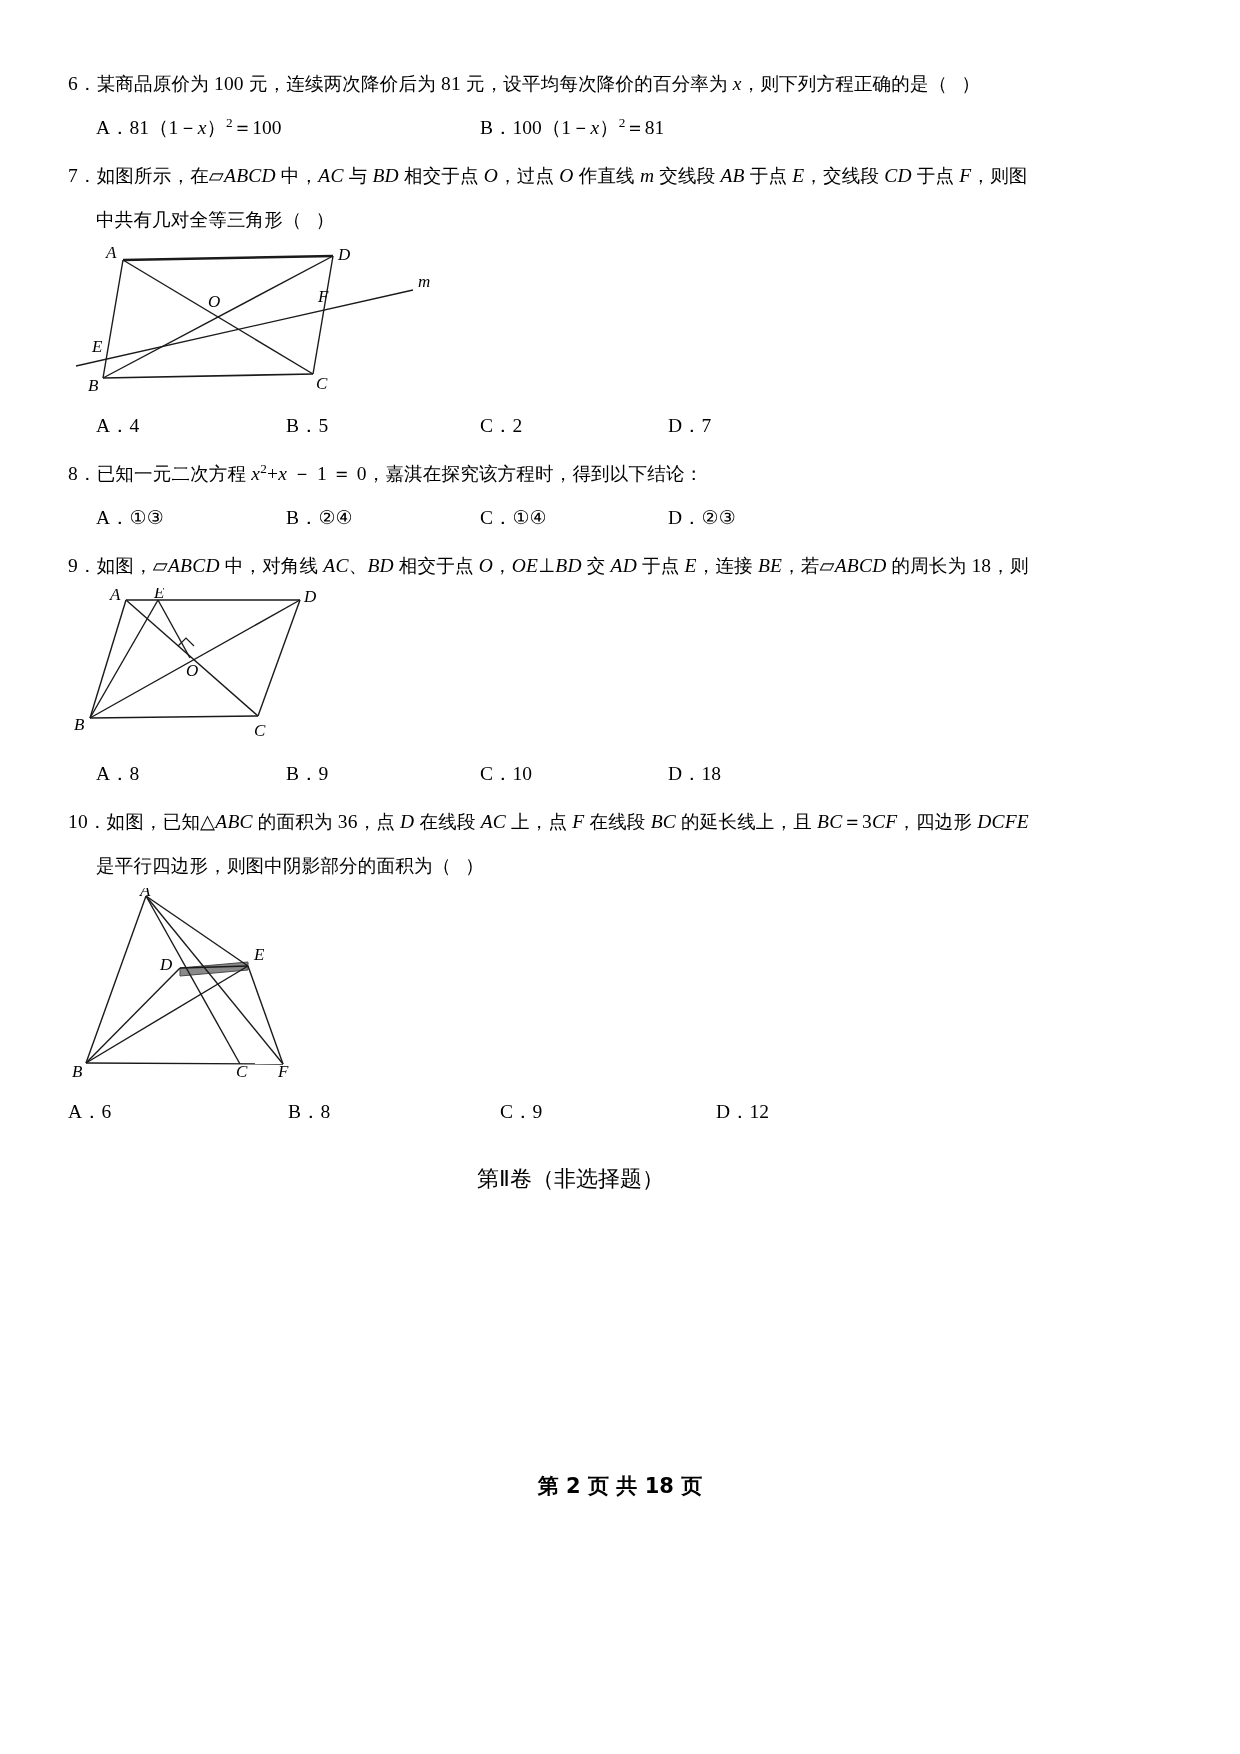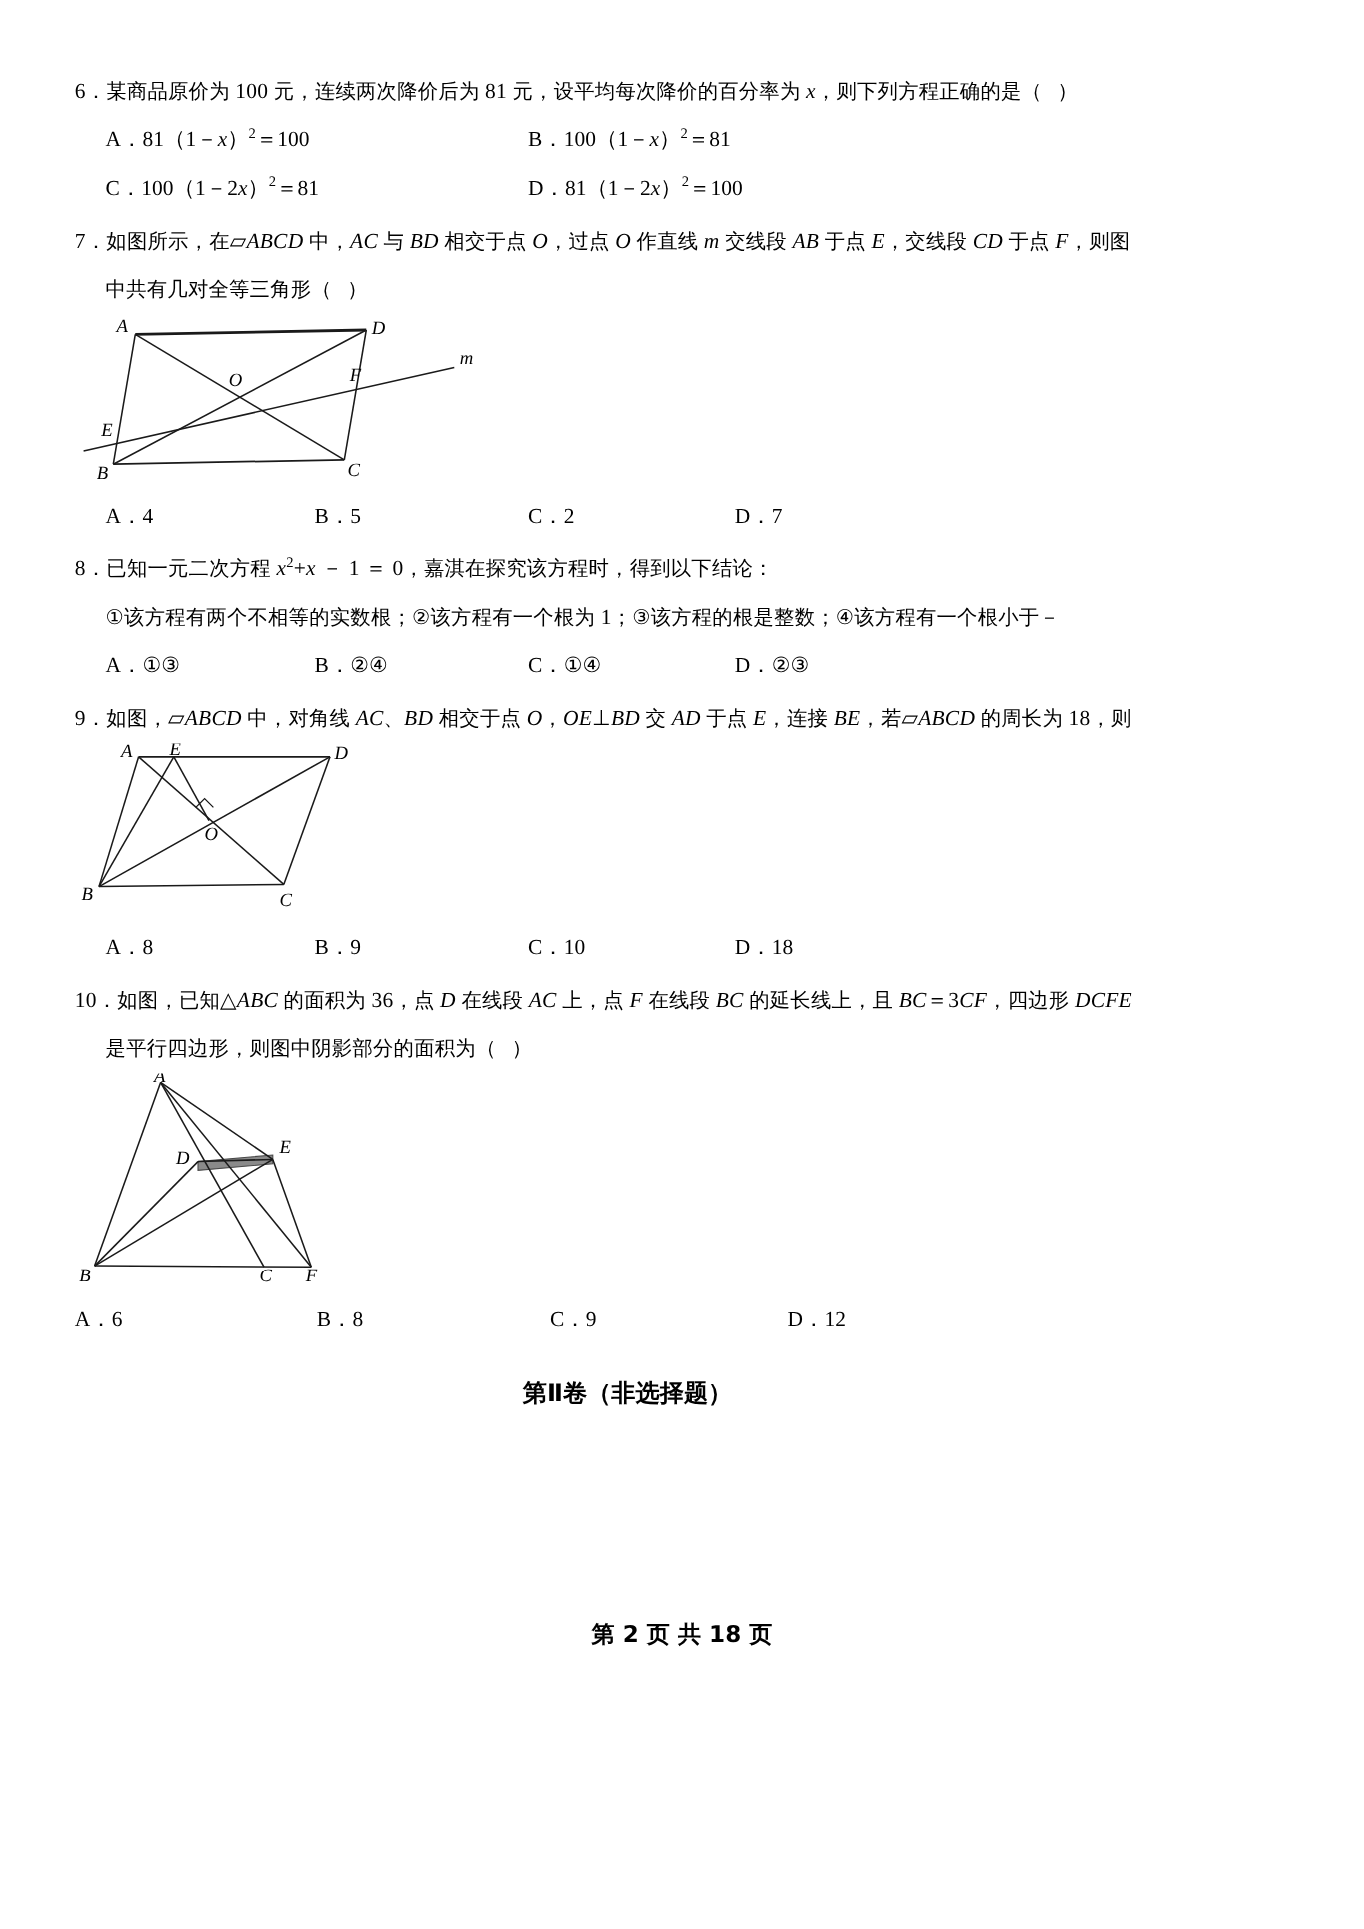--- a/index.html
+++ b/index.html
@@ -76,21 +76,21 @@
     font-family: "Liberation Serif", serif;
     font-style: italic;
     font-size: 17px;
     fill: #000;
   }
 
   
   .section-title {
     text-align: center;
     font-family: "DejaVu Sans", "Liberation Sans", sans-serif;
-    font-weight: bold;
+    font-weight: normal;
     font-size: 22px;
     margin-top: 30px;
   }
 
   
   .footer {
     position: absolute;
     left: 0;
     top: 1472px;
     width: 1240px;
@@ -107,24 +107,20 @@
   <div class="content">
 
     <div class="q">
       <div class="qline">
         <span class="num">6</span><span class="cn">．某商品原价为</span> <span class="num">100</span> <span class="cn">元，连续两次降价后为</span> <span class="num">81</span> <span class="cn">元，设平均每次降价的百分率为</span> <span class="it">x</span><span class="cn">，则下列方程正确的是（</span><span class="sp"></span><span class="sp"></span><span class="cn">）</span>
       </div>
 
       <div class="opts">
         <span class="opt a2">A．81（1－<span class="it">x</span>）<sup>2</sup>＝100</span>
         <span class="opt b2">B．100（1－<span class="it">x</span>）<sup>2</sup>＝81</span>
-      </div>
-      <div class="opts">
-        <span class="opt a2">C．100（1－2<span class="it">x</span>）<sup>2</sup>＝81</span>
-        <span class="opt b2">D．81（1－2<span class="it">x</span>）<sup>2</sup>＝100</span>
       </div>
     </div>
 
     <div class="q">
       <div class="qline">
         <span class="num">7</span><span class="cn">．如图所示，在</span><span class="num">▱</span><span class="it">ABCD</span> <span class="cn">中，</span><span class="it">AC</span> <span class="cn">与</span> <span class="it">BD</span> <span class="cn">相交于点</span> <span class="it">O</span><span class="cn">，过点</span> <span class="it">O</span> <span class="cn">作直线</span> <span class="it">m</span> <span class="cn">交线段</span> <span class="it">AB</span> <span class="cn">于点</span> <span class="it">E</span><span class="cn">，交线段</span> <span class="it">CD</span> <span class="cn">于点</span> <span class="it">F</span><span class="cn">，则图</span>
       </div>
       <div class="qline indent">
         <span class="cn">中共有几对全等三角形（</span><span class="sp"></span><span class="sp"></span><span class="cn">）</span>
       </div>
@@ -159,23 +155,20 @@
         <span class="opt b">B．5</span>
         <span class="opt c">C．2</span>
         <span class="opt d">D．7</span>
       </div>
     </div>
 
     <div class="q">
       <div class="qline">
         <span class="num">8</span><span class="cn">．已知一元二次方程</span> <span class="it">x</span><sup>2</sup><span class="num">+</span><span class="it">x</span> <span class="num">－</span> <span class="num">1</span> <span class="num">＝</span> <span class="num">0</span><span class="cn">，嘉淇在探究该方程时，得到以下结论：</span>
       </div>
-      <div class="qline indent">
-        <span class="cn">①该方程有两个不相等的实数根；②该方程有一个根为</span> <span class="num">1</span><span class="cn">；③该方程的根是整数；④该方程有一个根小于－</span>
-      </div>
 
       <div class="opts">
         <span class="opt a">A．<span class="circnum">①③</span></span>
         <span class="opt b">B．<span class="circnum">②④</span></span>
         <span class="opt c">C．<span class="circnum">①④</span></span>
         <span class="opt d">D．<span class="circnum">②③</span></span>
       </div>
     </div>
 
     <div class="q">

